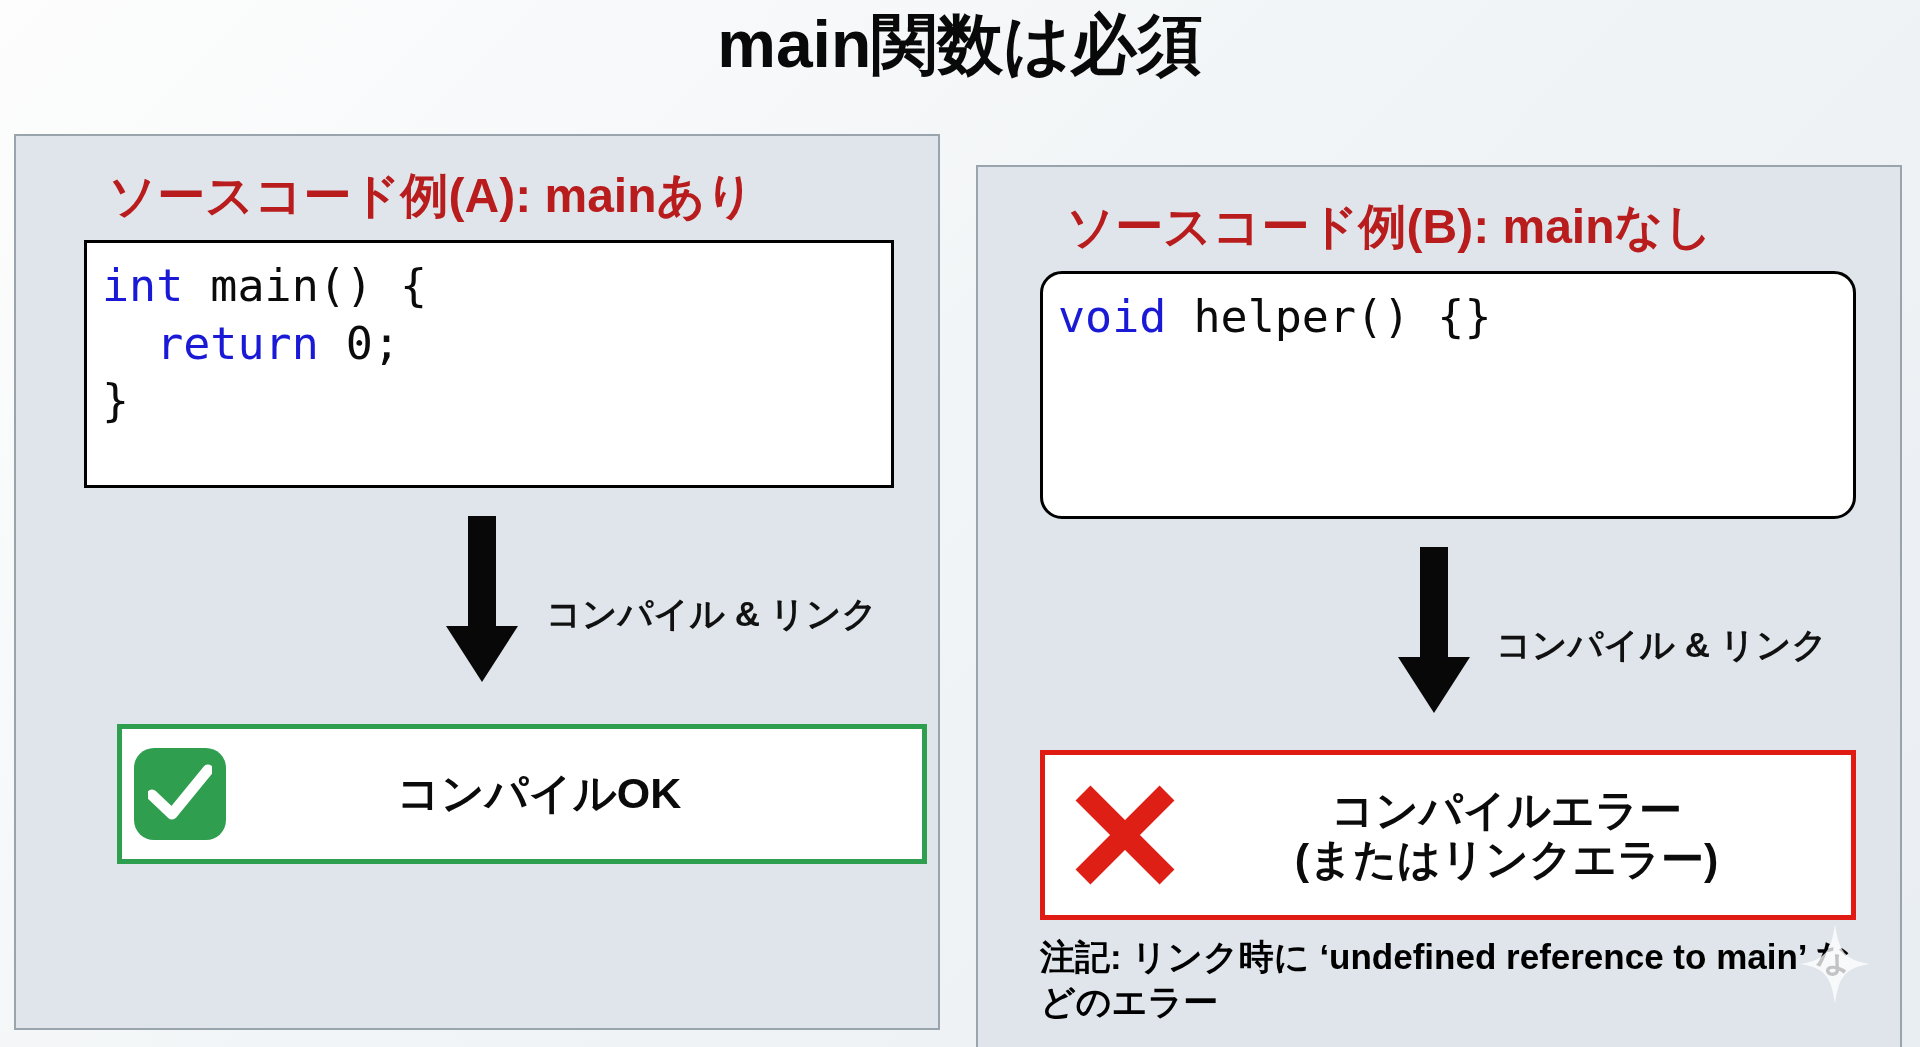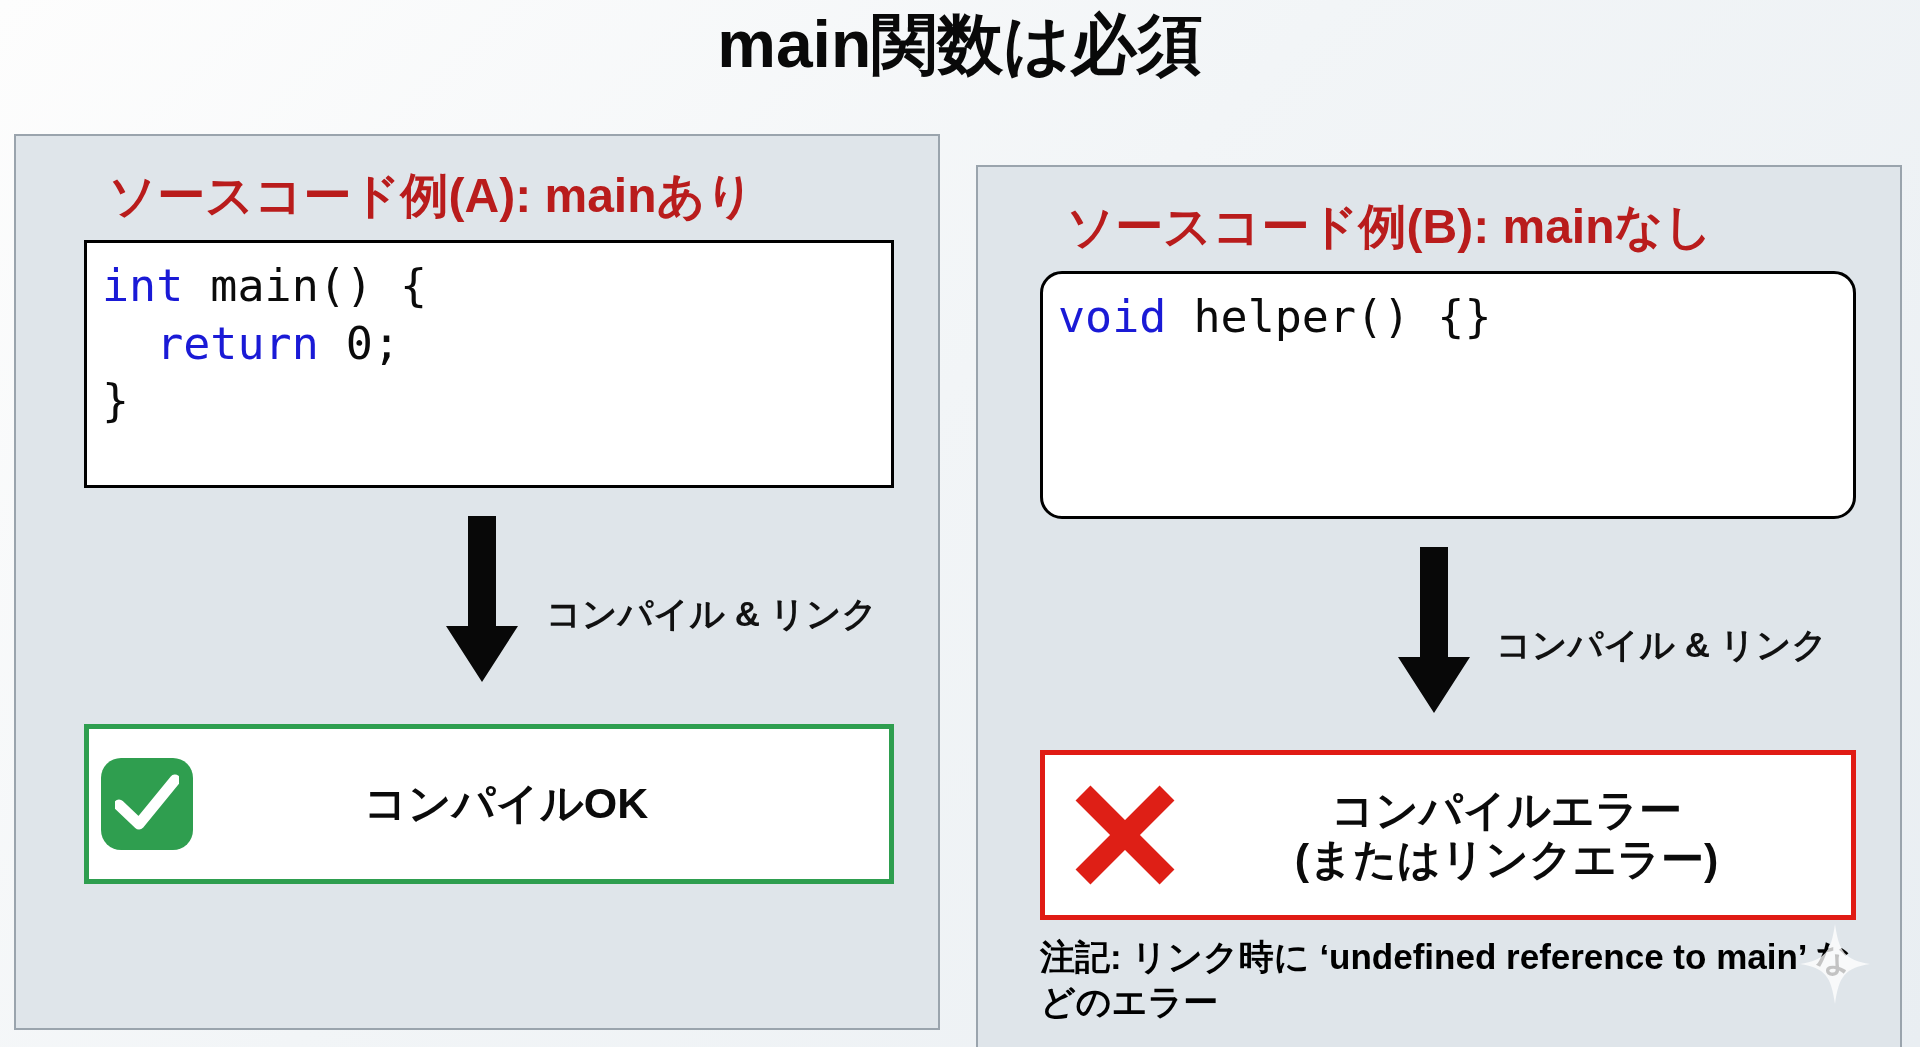--- a/index.html
+++ b/index.html
@@ -104,23 +104,24 @@
     position: absolute;
     left: 68px;
     width: 810px;
     box-sizing: border-box;
     background: #ffffff;
     display: flex;
     align-items: center;
   }
   .result-ok {
     top: 588px;
-    height: 160px;
+    height: 140px;
     border: 5px solid #2e9e4f;
     padding-left: 12px;
+    margin-left: 33px;
   }
   .result-err {
     left: 62px;
     top: 583px;
     height: 170px;
     width: 816px;
     border: 5px solid #e01b14;
     padding-left: 20px;
   }
 

